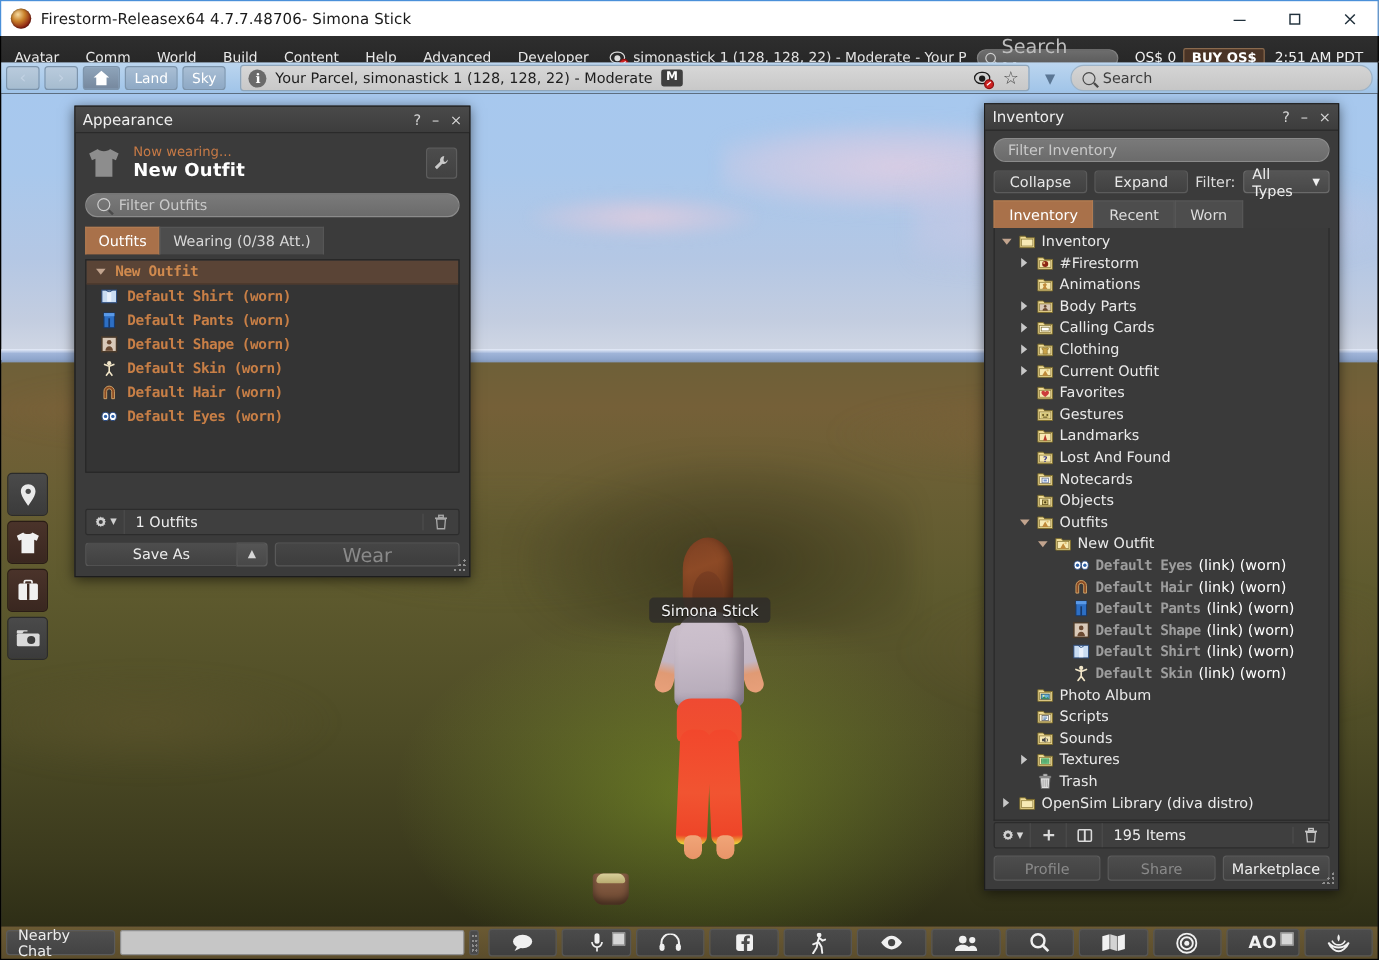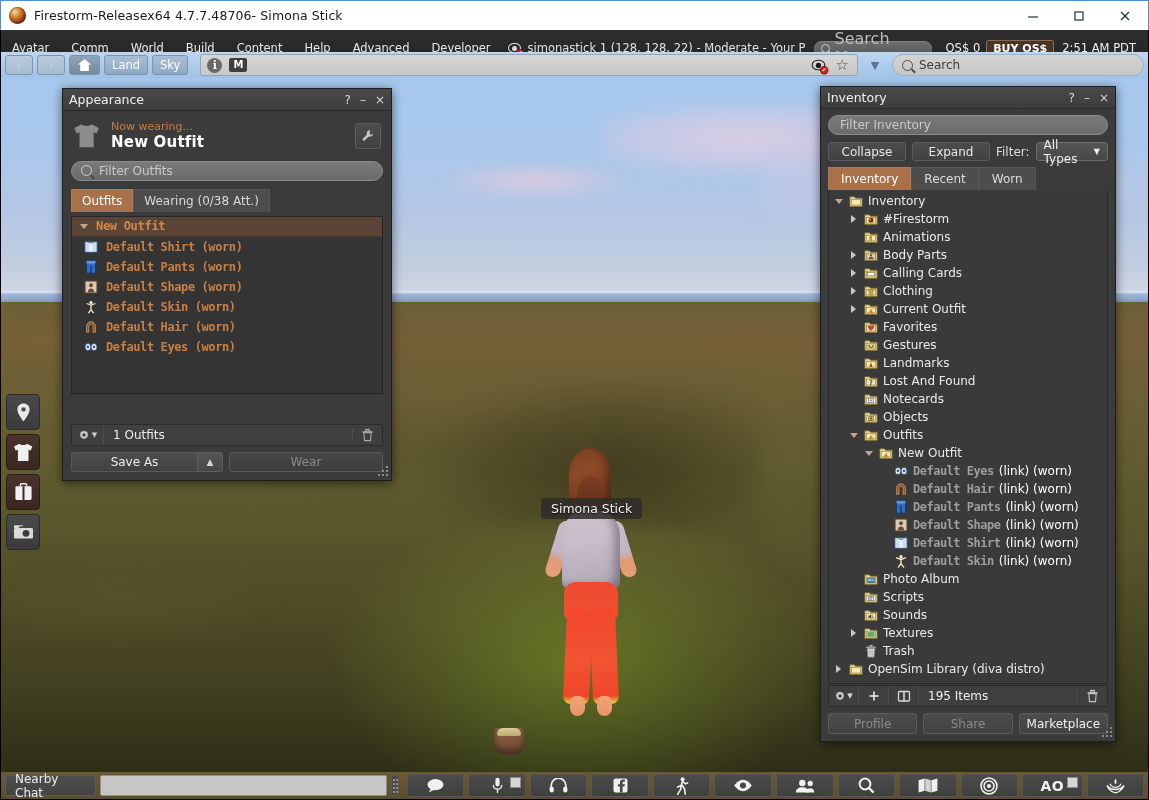--- a/index.html
+++ b/index.html
@@ -299,21 +299,21 @@
     display:flex; align-items:center; height:22px; background:#3f3f3f;
     border:1px solid #2c2c2c; border-radius:2px; margin-bottom:6px;
   }
   .gear-cell { width:32px; height:100%; display:flex; align-items:center; justify-content:center; gap:2px; border-right:1px solid #4d4d4d; color:#d0d0d0;}
   .count-text { flex:1; padding-left:9px; color:#ededed; font-size:12px; }
   .trash-cell { width:30px; display:flex; align-items:center; justify-content:center; border-left:1px solid #4d4d4d;}
   .btn-row { display:flex; gap:6px; }
   .vbtn {
     flex:1; height:20px; display:flex; align-items:center; justify-content:center;
     background:linear-gradient(#4d4d4d,#414141); border:1px solid #595959; border-radius:3px;
-    color:#ececec; font-size:12px;
+    color:#ececec; font-size:16px;
   }
   .vbtn.disabled { color:#8a8a8a; background:linear-gradient(#464646,#3d3d3d); }
   .saveas-wrap { flex:1; display:flex; }
   .saveas-main { flex:1; height:20px; display:flex;align-items:center;justify-content:center;
     background:linear-gradient(#4d4d4d,#414141); border:1px solid #595959; border-right:none; border-radius:3px 0 0 3px; color:#ececec; font-size:12px;}
   .saveas-arrow { width:26px; height:20px; display:flex;align-items:center;justify-content:center;
     background:linear-gradient(#555,#484848); border:1px solid #5d5d5d; border-radius:0 3px 3px 0; color:#d7d7d7; font-size:9px;}
 
   
   #inventory { left:820px; top:88px; width:296px; height:656px; }
@@ -481,20 +481,21 @@
     <div class="nav-btn home">
       <svg width="15" height="14" viewBox="0 0 15 14">
           <path d="M7.5 1L14 6.6h-2.2V13H3.2V6.6H1z" fill="#ffffff"></path>
         </svg>
     </div>
     <div class="nav-btn">Land</div>
     <div class="nav-btn">Sky</div>
 
     <div class="locbar">
       <span class="info-dot">i</span>
+      <span>Your Parcel, simonastick 1 (128, 128, 22) - Moderate</span>
       <span class="mod-badge">M</span>
       <span class="locbar-right">
         <span class="eye-noscript" style="transform:scale(1.05);">
           <span class="eye-o" style="border-color:#1b1b1b;"></span>
             <span class="eye-p" style="background:#1b1b1b;"></span>
             <span class="eye-x"></span>
         </span>
         <span class="star">☆</span>
       </span>
     </div>

